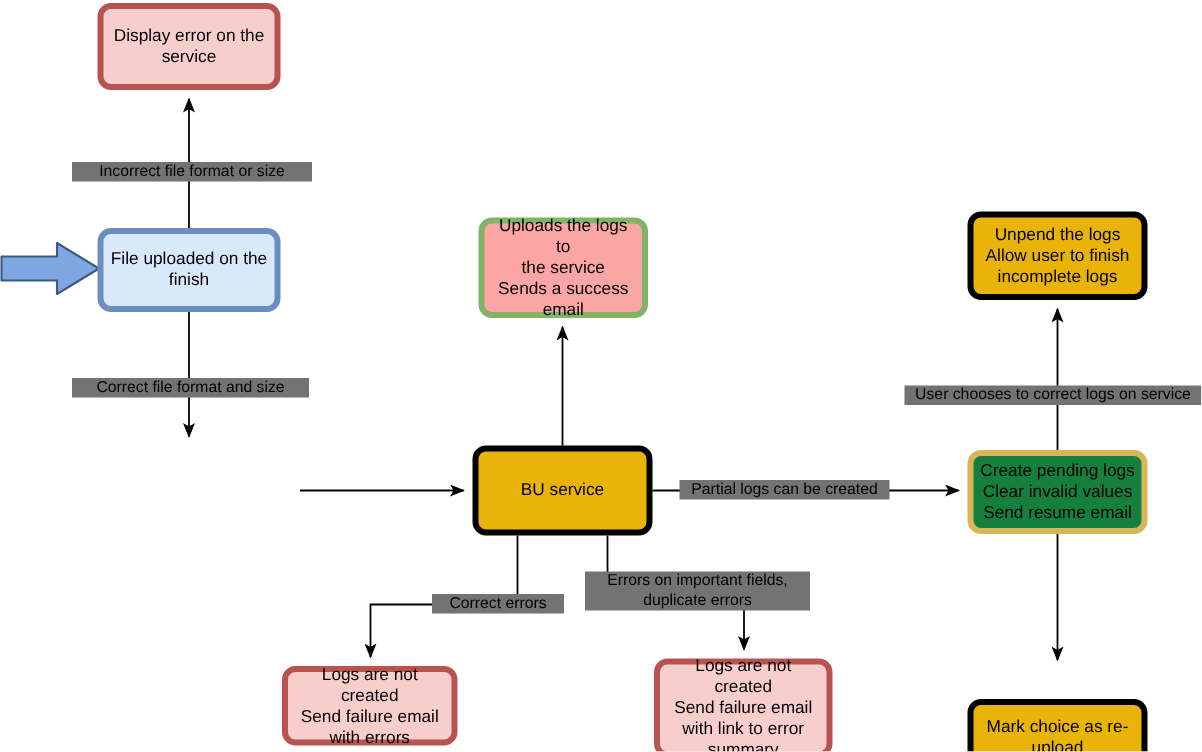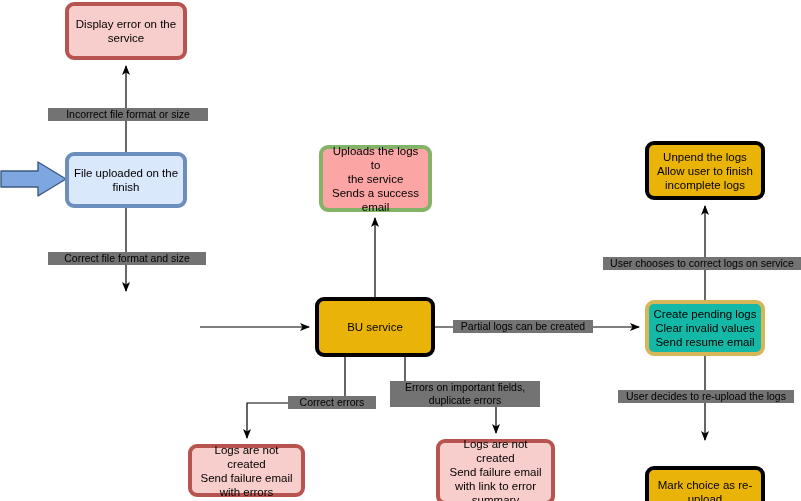--- a/index.html
+++ b/index.html
@@ -38,21 +38,21 @@
     font-size: 11.5px;
     line-height: 14px;
     color: #000000;
     background: #ffffff;
     padding: 2px 4px;
     white-space: pre-line;
   }
   .node.pink   { background: #f8cecc; border-color: #b85450; }
   .node.blue   { background: #dae8fc; border-color: #6c8ebf; }
   .node.green  { background: #fca5a5; border-color: #82b366; }
-  .node.yellow { background: #14b8a6; border-color: #d6b656; }
+  .node.yellow { background: #15803d; border-color: #d6b656; }
   .node.white  { background: #eab308; border-color: #000000; }
 
   .edge-label {
     position: absolute;
     font-size: 10.5px;
     line-height: 13px;
     color: #000000;
     background: #737373;
     text-align: center;
     white-space: pre-line;
@@ -141,15 +141,14 @@
 
   <div class="edge-label" style="left:453px; top:320px; width:140px;">Partial logs can be created</div>
 
   <div class="edge-label" style="left:288px; top:396px; width:88px;">Correct errors</div>
 
   <div class="edge-label" style="left:390px; top:381px; width:150px;">Errors on important fields,
 duplicate errors</div>
 
   <div class="edge-label" style="left:603px; top:247px; width:198px;margin-top:10px;">User chooses to correct logs on service</div>
 
-  <div class="edge-label" style="left:618px; top:390px; width:176px;">User decides to re-upload the logs</div>
 
 </div>
 
 </body></html>

